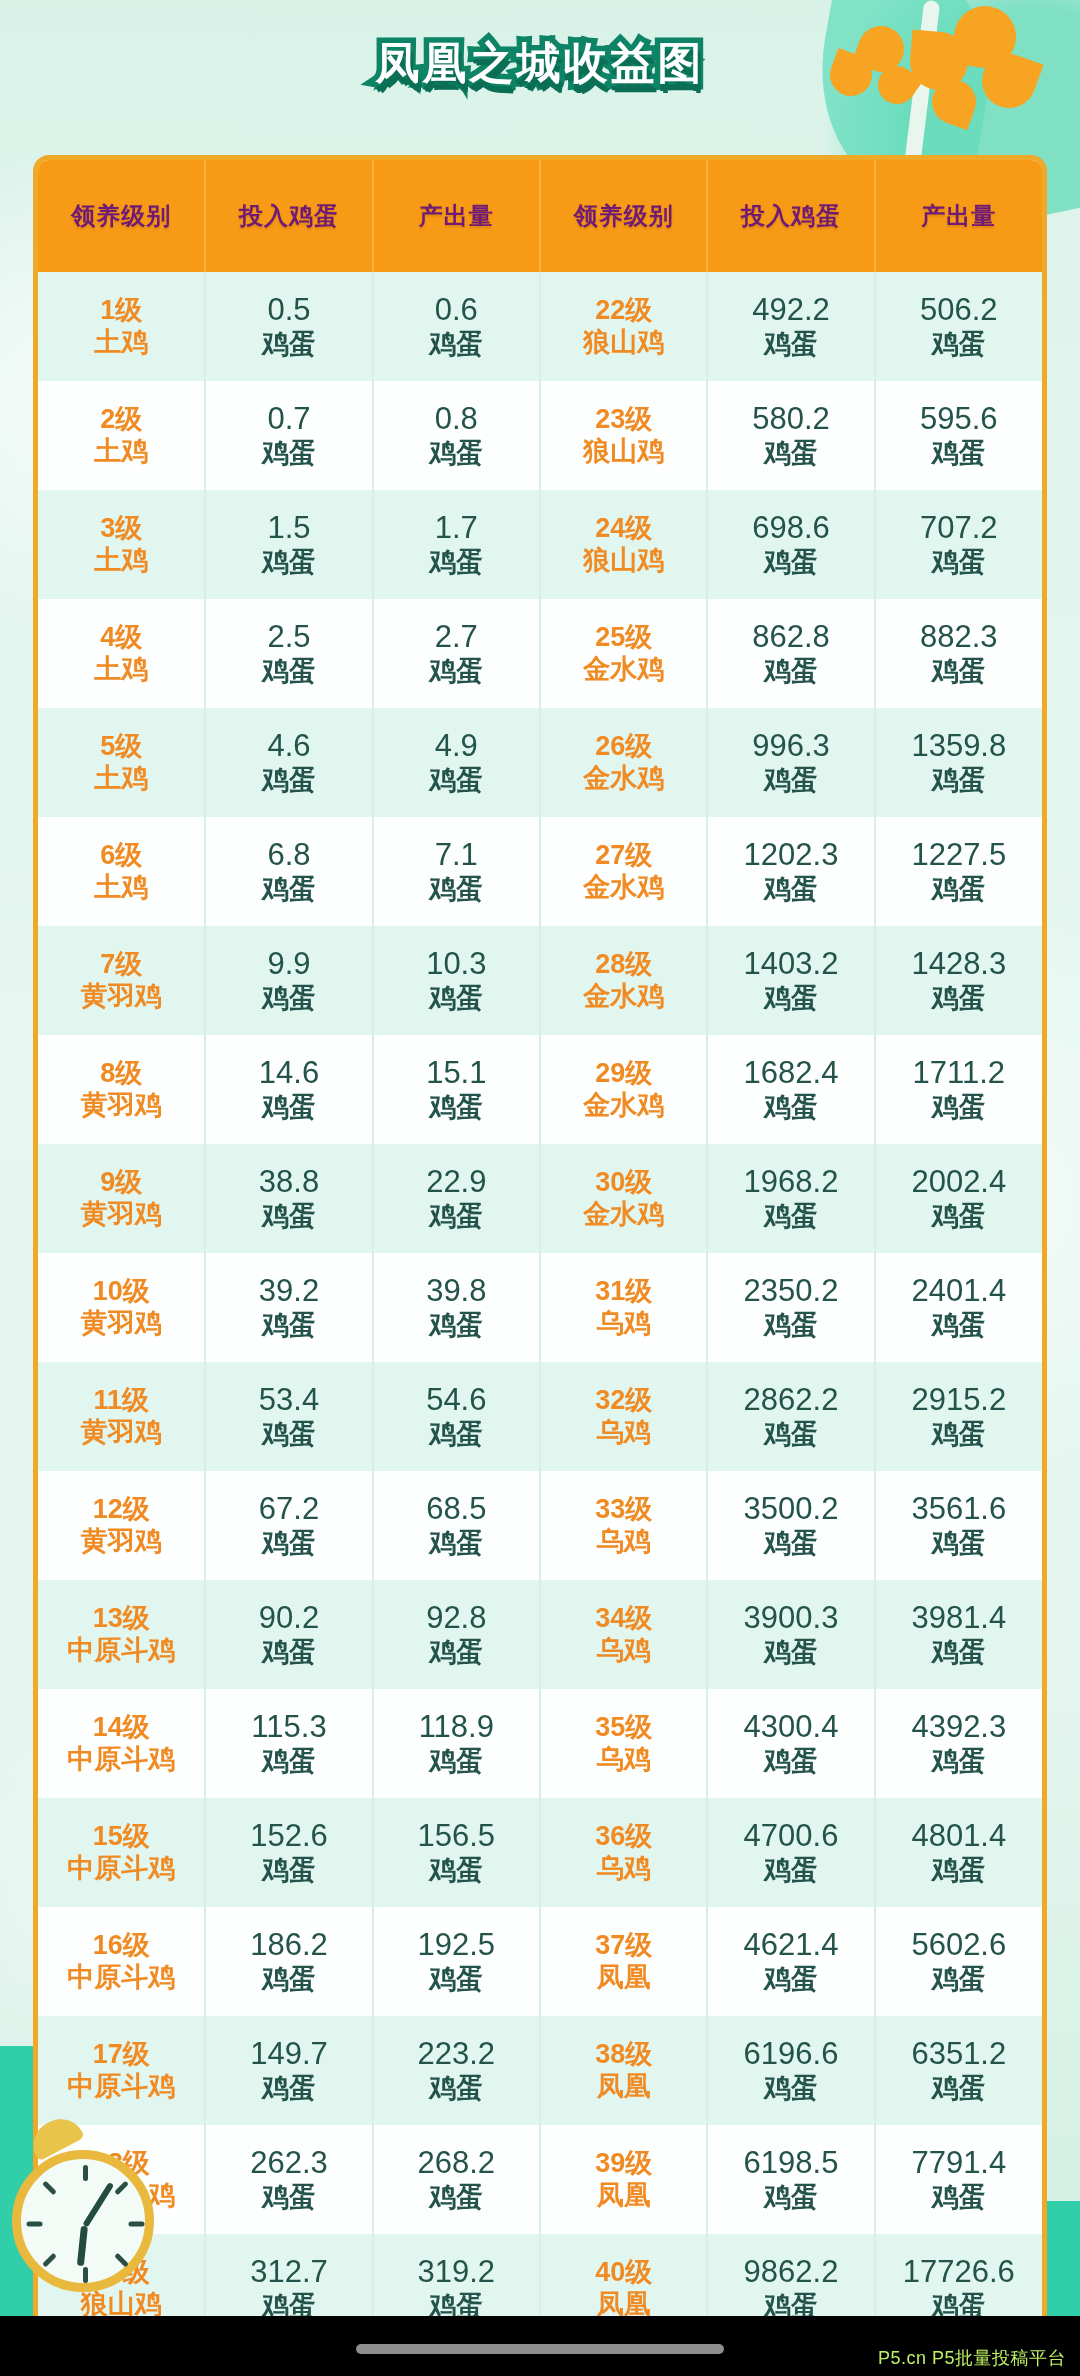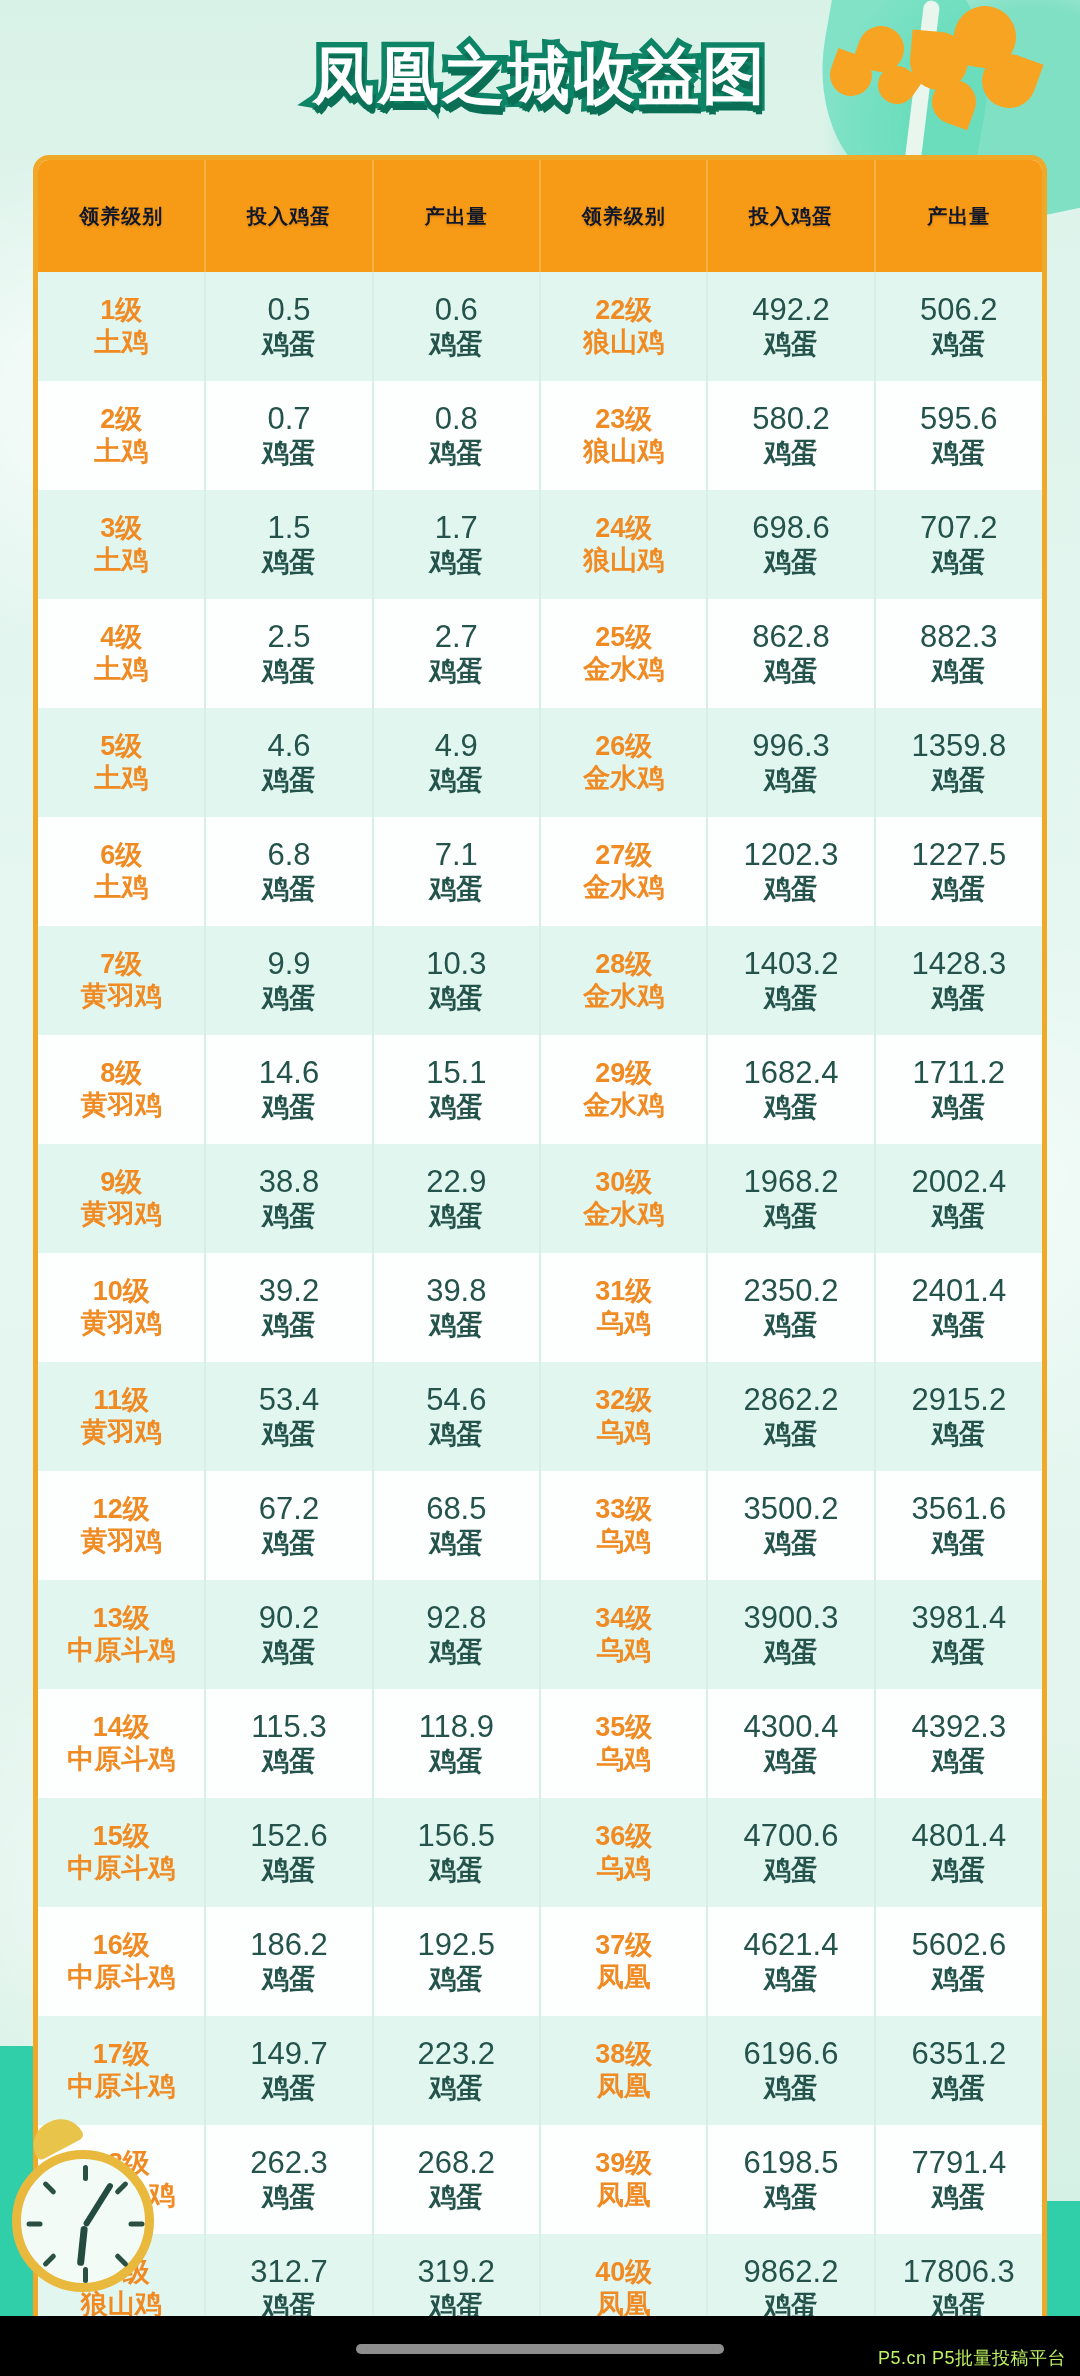--- a/index.html
+++ b/index.html
@@ -135,21 +135,21 @@
   .title-wrap {
     position: absolute;
     left: 0; top: 34px;
     width: 1080px;
     text-align: center;
     z-index: 8;
   }
   .title {
     display: inline-block;
     font-family: "DejaVu Sans", "Liberation Sans", sans-serif;
-    font-size: 62px;
+    font-size: 44px;
     font-weight: 900;
     letter-spacing: 3px;
     color: #ffffff;
     -webkit-text-stroke: 11px #0d8466;
     paint-order: stroke fill;
     text-shadow: 0 7px 0 #0a6f55, 3px 9px 0 #0a6f55;
   }
 
   
   .table-card {
@@ -165,22 +165,22 @@
   }
 
   table.grid {
     width: 100%;
     border-collapse: collapse;
     table-layout: fixed;
   }
 
   table.grid th {
     background: #f79a16;
-    color: #0f172a;
-    font-size: 20px;
+    color: #701a75;
+    font-size: 24px;
     font-weight: 700;
     letter-spacing: 1px;
     height: 112px;
     border-right: 2px solid #fbb244;
     text-shadow: 0 2px 2px rgba(140,70,0,.22);
   }
   table.grid th:last-child { border-right: none; }
 
   table.grid td {
     height: 109px;
@@ -773,21 +773,21 @@
             </td>
             <td class="lvl">
               <span class="cell-l1">40级</span>
               <span class="cell-l2">凤凰</span>
             </td>
             <td class="num">
               <span class="cell-l1">9862.2</span>
               <span class="cell-l2">鸡蛋</span>
             </td>
             <td class="num">
-              <span class="cell-l1">17806.3</span>
+              <span class="cell-l1">17726.6</span>
               <span class="cell-l2">鸡蛋</span>
             </td>
           </tr>
           <tr>
             <td class="lvl">
               <span class="cell-l1">20级</span>
             </td>
             <td class="num">
               <span class="cell-l1">352.2</span>
             </td>

